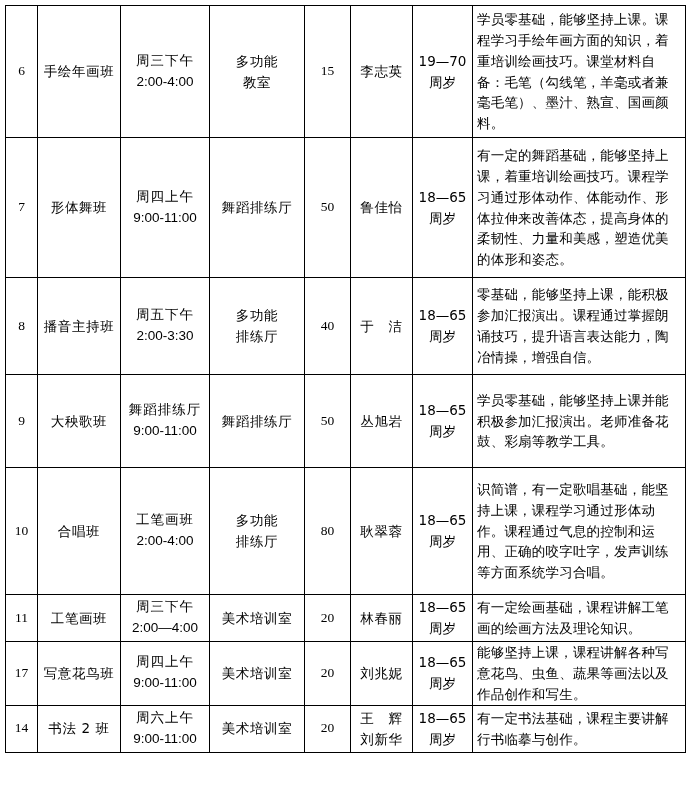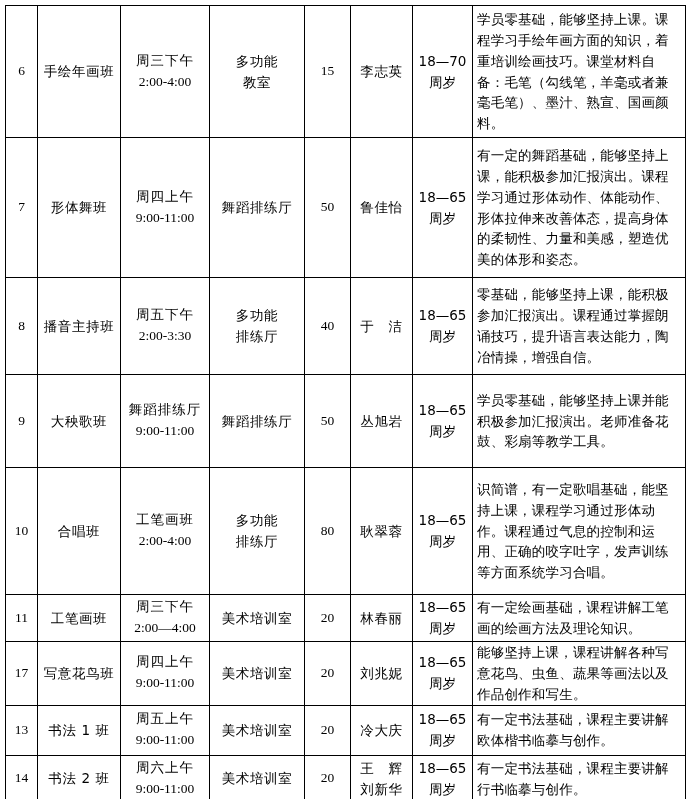--- a/index.html
+++ b/index.html
@@ -52,21 +52,21 @@
     text-align: left;
     padding: 6px 7px 6px 8px;
     line-height: 1.72;
     letter-spacing: 0.2px;
   }
   td.name, td.room, td.teacher { font-family: "DejaVu Sans", "Liberation Sans", sans-serif; font-size: 13px; letter-spacing: 0.6px;}
   td.desc { font-family: "DejaVu Sans", "Liberation Sans", sans-serif; font-size: 12.5px; }
   td.age  { font-family: "DejaVu Sans", "Liberation Sans", sans-serif; font-size: 12.5px; }
   td.time { font-size: 13px; }
   td.time .line-cjk { font-family: Liberation Serif, serif; letter-spacing: 1px; display:block; }
-  td.time .line-num { font-family: Liberation Serif, serif; display:block; }
+  td.time .line-num { font-family: Liberation Sans, sans-serif; display:block; }
   td.name .two-line, td.room .two-line, td.teacher .two-line { display: block; }
   td.age .age-line { display: block; }
 </style>
 </head>
 <body>
 
 <div class="sheet">
   <table class="course-table">
     <colgroup>
       <col class="c-no">
@@ -89,21 +89,21 @@
         </td>
         <td class="room">
           <span class="two-line">多功能</span>
           <span class="two-line">教室</span>
         </td>
         <td class="cap">15</td>
         <td class="teacher">
           <span class="two-line">李志英</span>
         </td>
         <td class="age">
-          <span class="age-line">18—70</span>
+          <span class="age-line">19—70</span>
           <span class="age-line">周岁</span>
         </td>
         <td class="desc">学员零基础，能够坚持上课。课程学习手绘年画方面的知识，着重培训绘画技巧。课堂材料自备：毛笔（勾线笔，羊毫或者兼毫毛笔）、墨汁、熟宣、国画颜料。</td>
       </tr>
 
       <tr style="height:140px">
         <td class="no">7</td>
         <td class="name">形体舞班</td>
         <td class="time">
           <span class="line-cjk">周四上午</span>
@@ -113,21 +113,21 @@
           <span class="two-line">舞蹈排练厅</span>
         </td>
         <td class="cap">50</td>
         <td class="teacher">
           <span class="two-line">鲁佳怡</span>
         </td>
         <td class="age">
           <span class="age-line">18—65</span>
           <span class="age-line">周岁</span>
         </td>
-        <td class="desc">有一定的舞蹈基础，能够坚持上课，能积极参加汇报演出。课程学习通过形体动作、体能动作、形体拉伸来改善体态，提高身体的柔韧性、力量和美感，塑造优美的体形和姿态。</td>
+        <td class="desc">有一定的舞蹈基础，能够坚持上课，着重培训绘画技巧。课程学习通过形体动作、体能动作、形体拉伸来改善体态，提高身体的柔韧性、力量和美感，塑造优美的体形和姿态。</td>
       </tr>
 
       <tr style="height:97px">
         <td class="no">8</td>
         <td class="name">播音主持班</td>
         <td class="time">
           <span class="line-cjk">周五下午</span>
           <span class="line-num">2:00-3:30</span>
         </td>
         <td class="room">
@@ -223,40 +223,20 @@
         <td class="teacher">
           <span class="two-line">刘兆妮</span>
         </td>
         <td class="age">
           <span class="age-line">18—65</span>
           <span class="age-line">周岁</span>
         </td>
         <td class="desc">能够坚持上课，课程讲解各种写意花鸟、虫鱼、蔬果等画法以及作品创作和写生。</td>
       </tr>
 
-      <tr style="height:50px">
-        <td class="no">13</td>
-        <td class="name">书法 1 班</td>
-        <td class="time">
-          <span class="line-cjk">周五上午</span>
-          <span class="line-num">9:00-11:00</span>
-        </td>
-        <td class="room">
-          <span class="two-line">美术培训室</span>
-        </td>
-        <td class="cap">20</td>
-        <td class="teacher">
-          <span class="two-line">冷大庆</span>
-        </td>
-        <td class="age">
-          <span class="age-line">18—65</span>
-          <span class="age-line">周岁</span>
-        </td>
-        <td class="desc">有一定书法基础，课程主要讲解欧体楷书临摹与创作。</td>
-      </tr>
 
       <tr style="height:47px">
         <td class="no">14</td>
         <td class="name">书法 2 班</td>
         <td class="time">
           <span class="line-cjk">周六上午</span>
           <span class="line-num">9:00-11:00</span>
         </td>
         <td class="room">
           <span class="two-line">美术培训室</span>

